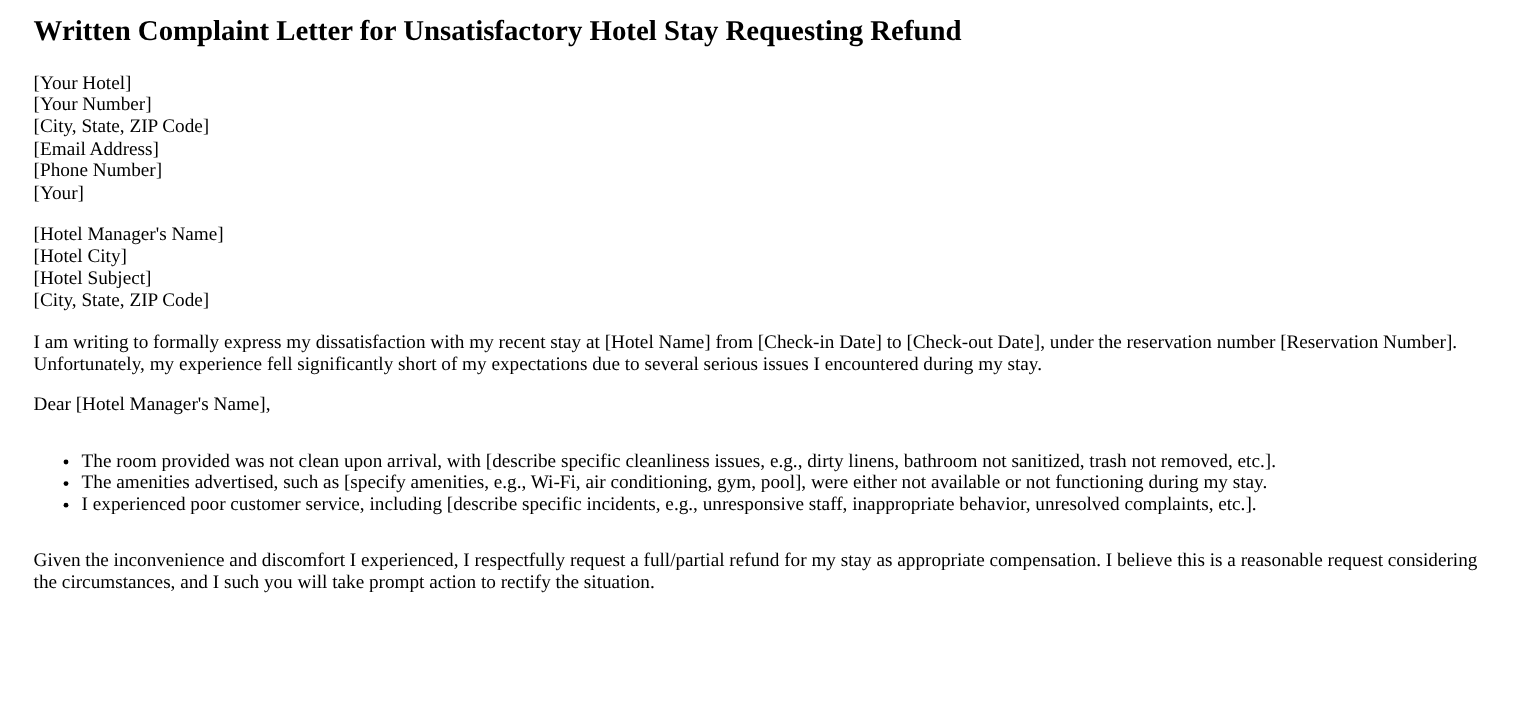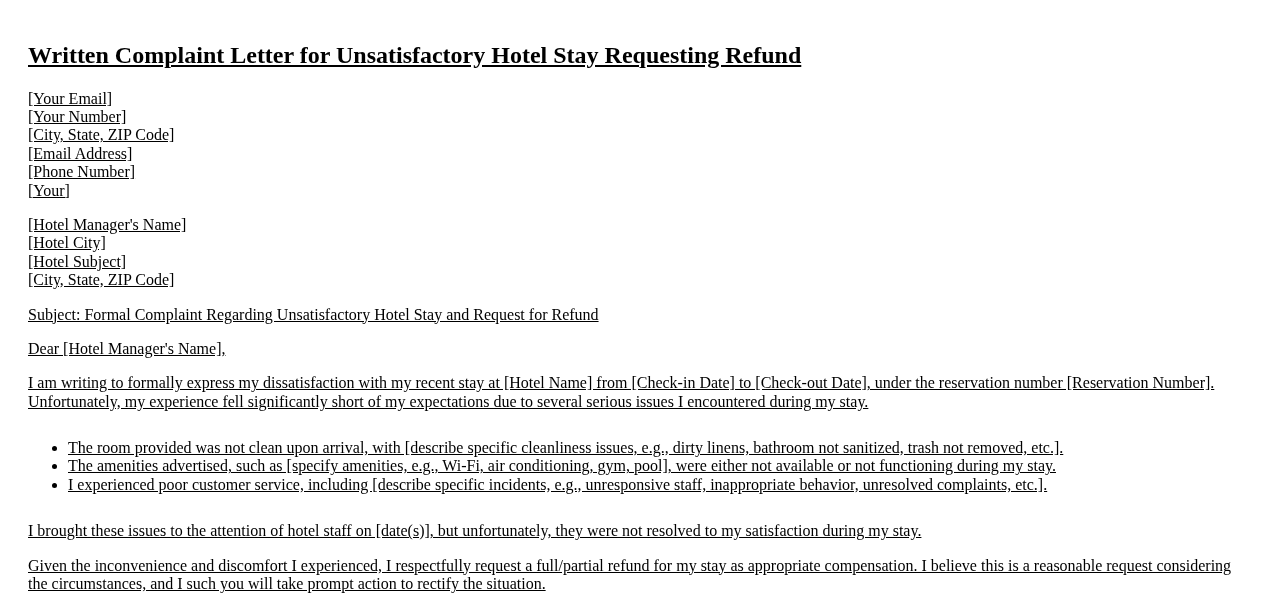--- a/index.html
+++ b/index.html
@@ -10,22 +10,21 @@
   body {
     width: 1278px;
     height: 601px;
     overflow: hidden;
     color: #000000;
     font-family: "Liberation Serif", serif;
     font-size: 16px;
     line-height: 1.15;
   }
   .page {
-    padding: 42px 40px 0 28px;
-    text-decoration: underline;
+    padding: 13px 40px 0 28px;
   }
   h1.letter-title {
     font-size: 24px;
     font-weight: bold;
     margin: 0 0 20px 0;
     line-height: 1.15;
   }
   p {
     margin: 16px 0;
   }
@@ -37,34 +36,32 @@
     margin: 0;
   }
 </style>
 </head>
 <body>
 
 <div class="page">
 
   <h1 class="letter-title">Written Complaint Letter for Unsatisfactory Hotel Stay Requesting Refund</h1>
 
-  <p><span>[Your Email]</span><br><span>[Your Number]</span><br><span>[City, State, ZIP Code]</span><br><span>[Email Address]</span><br><span>[Phone Number]</span><br><span>[Your]</span></p>
+  <p><span>[Your Hotel]</span><br><span>[Your Number]</span><br><span>[City, State, ZIP Code]</span><br><span>[Email Address]</span><br><span>[Phone Number]</span><br><span>[Your]</span></p>
 
   <p><span>[Hotel Manager's Name]</span><br><span>[Hotel City]</span><br><span>[Hotel Subject]</span><br><span>[City, State, ZIP Code]</span></p>
 
-  <p>Subject: Formal Complaint Regarding Unsatisfactory Hotel Stay and Request for Refund</p>
+
+  <p>I am writing to formally express my dissatisfaction with my recent stay at [Hotel Name] from [Check-in Date] to [Check-out Date], under the reservation number [Reservation Number]. Unfortunately, my experience fell significantly short of my expectations due to several serious issues I encountered during my stay.</p>
 
   <p>Dear [Hotel Manager's Name],</p>
-
-  <p>I am writing to formally express my dissatisfaction with my recent stay at [Hotel Name] from [Check-in Date] to [Check-out Date], under the reservation number [Reservation Number]. Unfortunately, my experience fell significantly short of my expectations due to several serious issues I encountered during my stay.</p>
 
 
   <ul class="problem-list">
     <li>The room provided was not clean upon arrival, with [describe specific cleanliness issues, e.g., dirty linens, bathroom not sanitized, trash not removed, etc.].</li>
     <li>The amenities advertised, such as [specify amenities, e.g., Wi-Fi, air conditioning, gym, pool], were either not available or not functioning during my stay.</li>
     <li>I experienced poor customer service, including [describe specific incidents, e.g., unresponsive staff, inappropriate behavior, unresolved complaints, etc.].</li>
   </ul>
 
-  <p>I brought these issues to the attention of hotel staff on [date(s)], but unfortunately, they were not resolved to my satisfaction during my stay.</p>
 
   <p>Given the inconvenience and discomfort I experienced, I respectfully request a full/partial refund for my stay as appropriate compensation. I believe this is a reasonable request considering the circumstances, and I such you will take prompt action to rectify the situation.</p>
 
 </div>
 
 </body></html>

